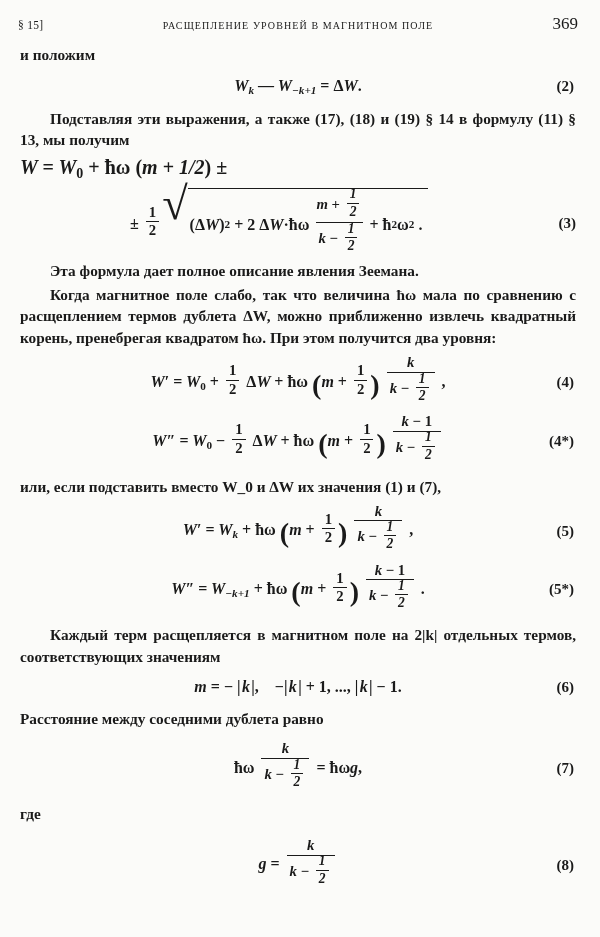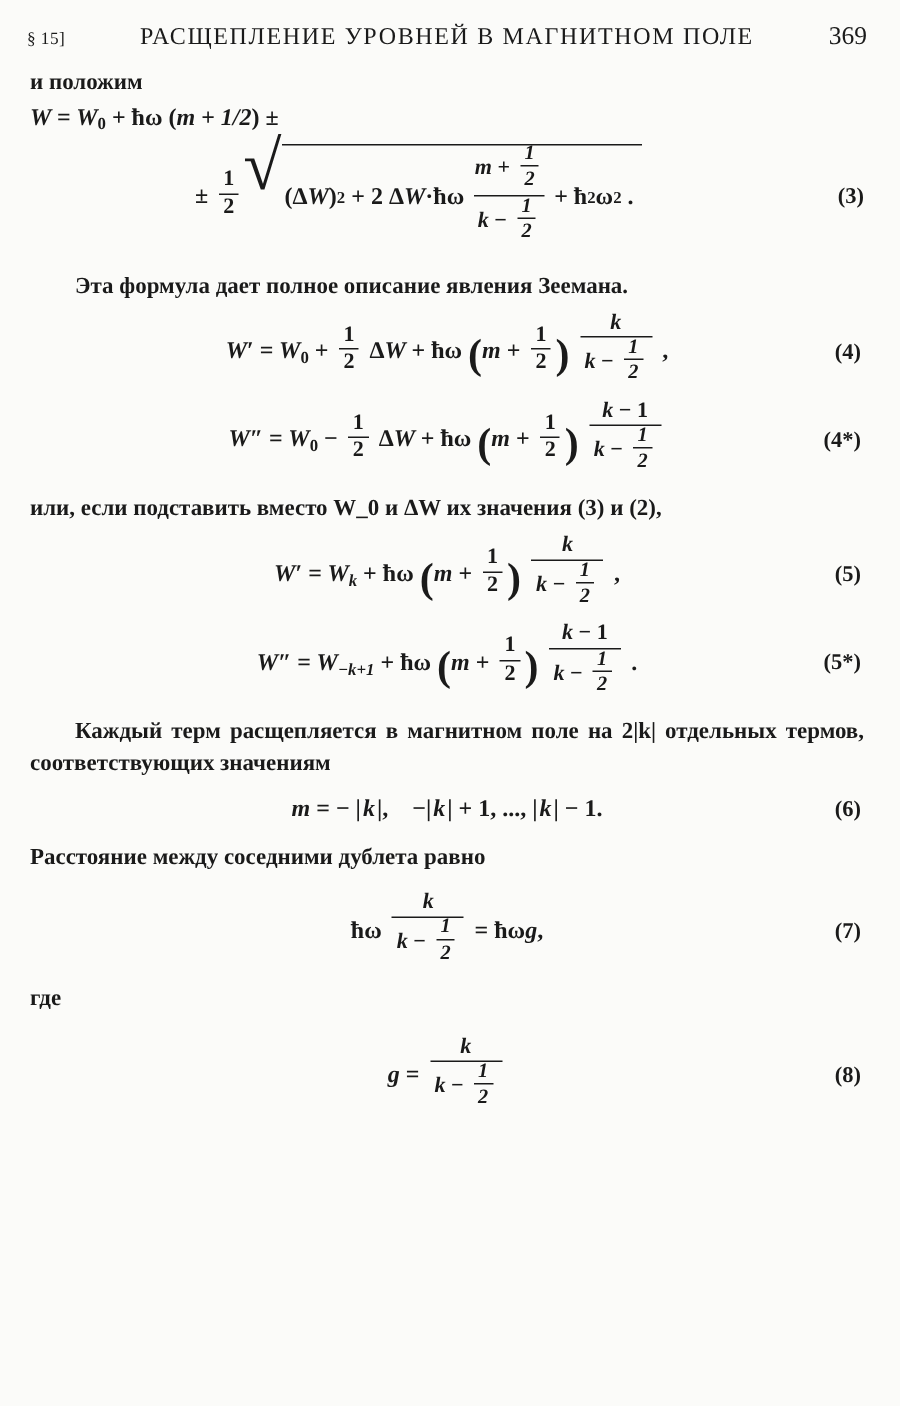--- a/index.html
+++ b/index.html
@@ -30,21 +30,21 @@
     font-size: 14.5px;
   }
   .header .sect {
     font-size: 11.5px;
     letter-spacing: 0.3px;
     white-space: nowrap;
   }
   .header .title {
     flex: 1;
     text-align: center;
-    font-size: 16px;
+    font-size: 10px;
     letter-spacing: 1.1px;
     font-variant: small-caps;
     text-transform: none;
   }
   .header .pageno {
     font-size: 17px;
     font-weight: normal;
   }
   .body {
     padding: 10px 24px 0 20px;
@@ -132,21 +132,21 @@
     display: flex;
     align-items: center;
   }
   .bigeq3 {
     display: flex;
     flex-direction: column;
     width: 100%;
   }
   .line1 {
     margin-left: 0;
-    font-size: 16px;
+    font-size: 20px;
   }
   .line2 {
     display: flex;
     align-items: center;
     margin-left: 110px;
     margin-top: 4px;
     font-size: 16px;
     position: relative;
   }
   .eqnum-abs {
@@ -164,21 +164,28 @@
   <div class="header">
     <div class="sect">§ 15]</div>
     <div class="title">РАСЩЕПЛЕНИЕ УРОВНЕЙ В МАГНИТНОМ ПОЛЕ</div>
     <div class="pageno">369</div>
   </div>
 
   <div class="body">
 
     <p class="para">и положим</p>
 
-
+    <div class="eqline">
+      <div class="eqbody math">
+        W<span class="subi">k</span> <span class="up">—</span> W<span class="subi">−k+1</span> <span class="up">=</span> <span class="up">Δ</span>W<span class="up">.</span>
+      </div>
+      <div class="eqnum">(2)</div>
+    </div>
+
+    <p class="para indent">Подставляя эти выражения, а также (17), (18) и (19) § 14 в формулу (11) § 13, мы получим</p>
 
     <div class="bigeq3">
       <div class="line1 math">
         W <span class="up">=</span> W<span class="sub">0</span> <span class="up">+</span> <span class="up">ħ</span><span class="up">ω</span> <span class="paren up">(</span>m <span class="up">+</span> 1/2<span class="paren up">)</span> <span class="up">±</span>
       </div>
       <div class="line2 math">
         <span class="up">±</span>&nbsp;
         <span class="frac up">
             <span class="num">1</span>
             <span class="den">2</span>
@@ -198,22 +205,23 @@
                     <span class="den">2</span>
                   </span></span>
             </span>
             <span class="up">+</span>&nbsp;<span class="up">ħ</span><span class="sup">2</span><span class="up">ω</span><span class="sup">2</span>&nbsp;<span class="up">.</span>
           </span>
         </span>
         <span class="eqnum-abs up">(3)</span>
       </div>
     </div>
 
-    <p class="para indent" style="margin-top:12px">Эта формула дает полное описание явления Зеемана.</p>
-
+    <p class="para indent" style="">Эта формула дает полное описание явления Зеемана.</p>
+
+    <p class="para indent">Когда магнитное поле слабо, так что величина ħω мала по сравнению с расщеплением термов дублета ΔW, можно приближенно извлечь квадратный корень, пренебрегая квадратом ħω. При этом получится два уровня:</p>
 
     <div class="eqline">
       <div class="eqbody math">
         W<span class="up">′</span> <span class="up">=</span> W<span class="sub">0</span> <span class="up">+</span>
         <span class="frac up">
             <span class="num">1</span>
             <span class="den">2</span>
           </span>
         <span class="up">Δ</span>W <span class="up">+</span> <span class="up">ħ</span><span class="up">ω</span>
         <span class="bigparen">(</span>m <span class="up">+</span> <span class="frac up">
@@ -249,21 +257,21 @@
             <span class="den">k <span class="up">−</span> <span class="frac">
                 <span class="num">1</span>
                 <span class="den">2</span>
               </span></span>
           </span>
       </div>
       <div class="eqnum">(4*)</div>
     </div>
 
     <p class="para">
-      <span>или, если подставить вместо W_0 и ΔW их значения (3) и (2),</span>
+      <span>или, если подставить вместо W_0 и ΔW их значения (1) и (7),</span>
     </p>
 
     <div class="eqline">
       <div class="eqbody math">
         W<span class="up">′</span> <span class="up">=</span> W<span class="subi">k</span> <span class="up">+</span> <span class="up">ħ</span><span class="up">ω</span>
         <span class="bigparen">(</span>m <span class="up">+</span> <span class="frac up">
             <span class="num">1</span>
             <span class="den">2</span>
           </span><span class="bigparen">)</span>
         <span class="frac">

